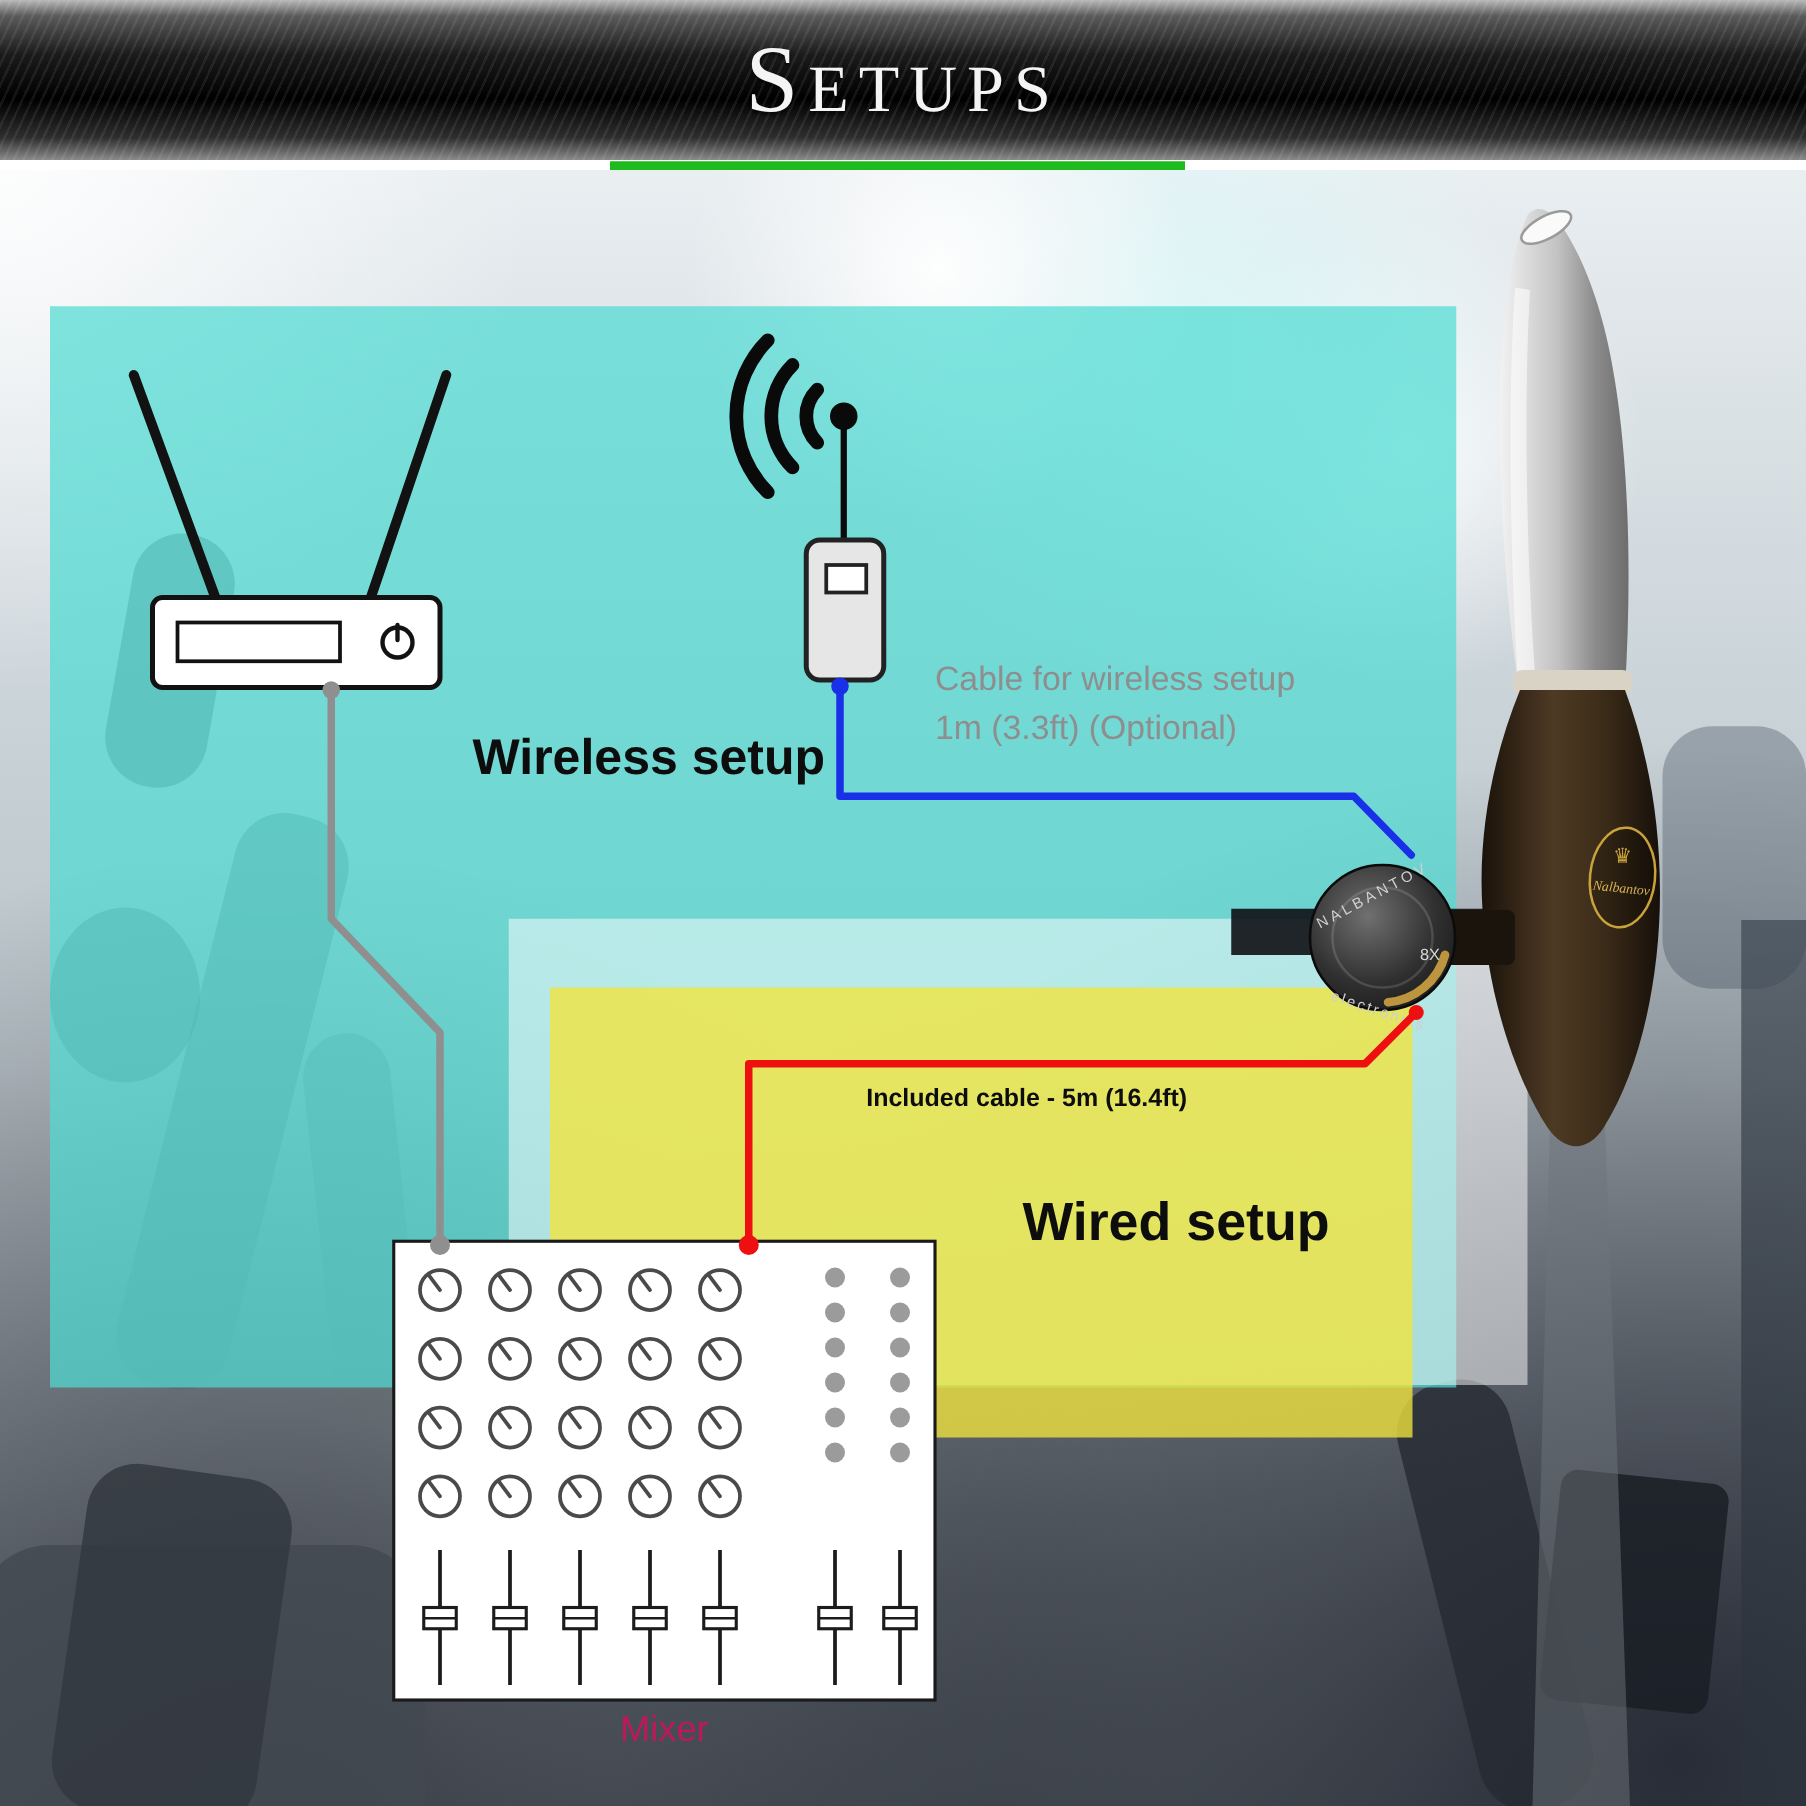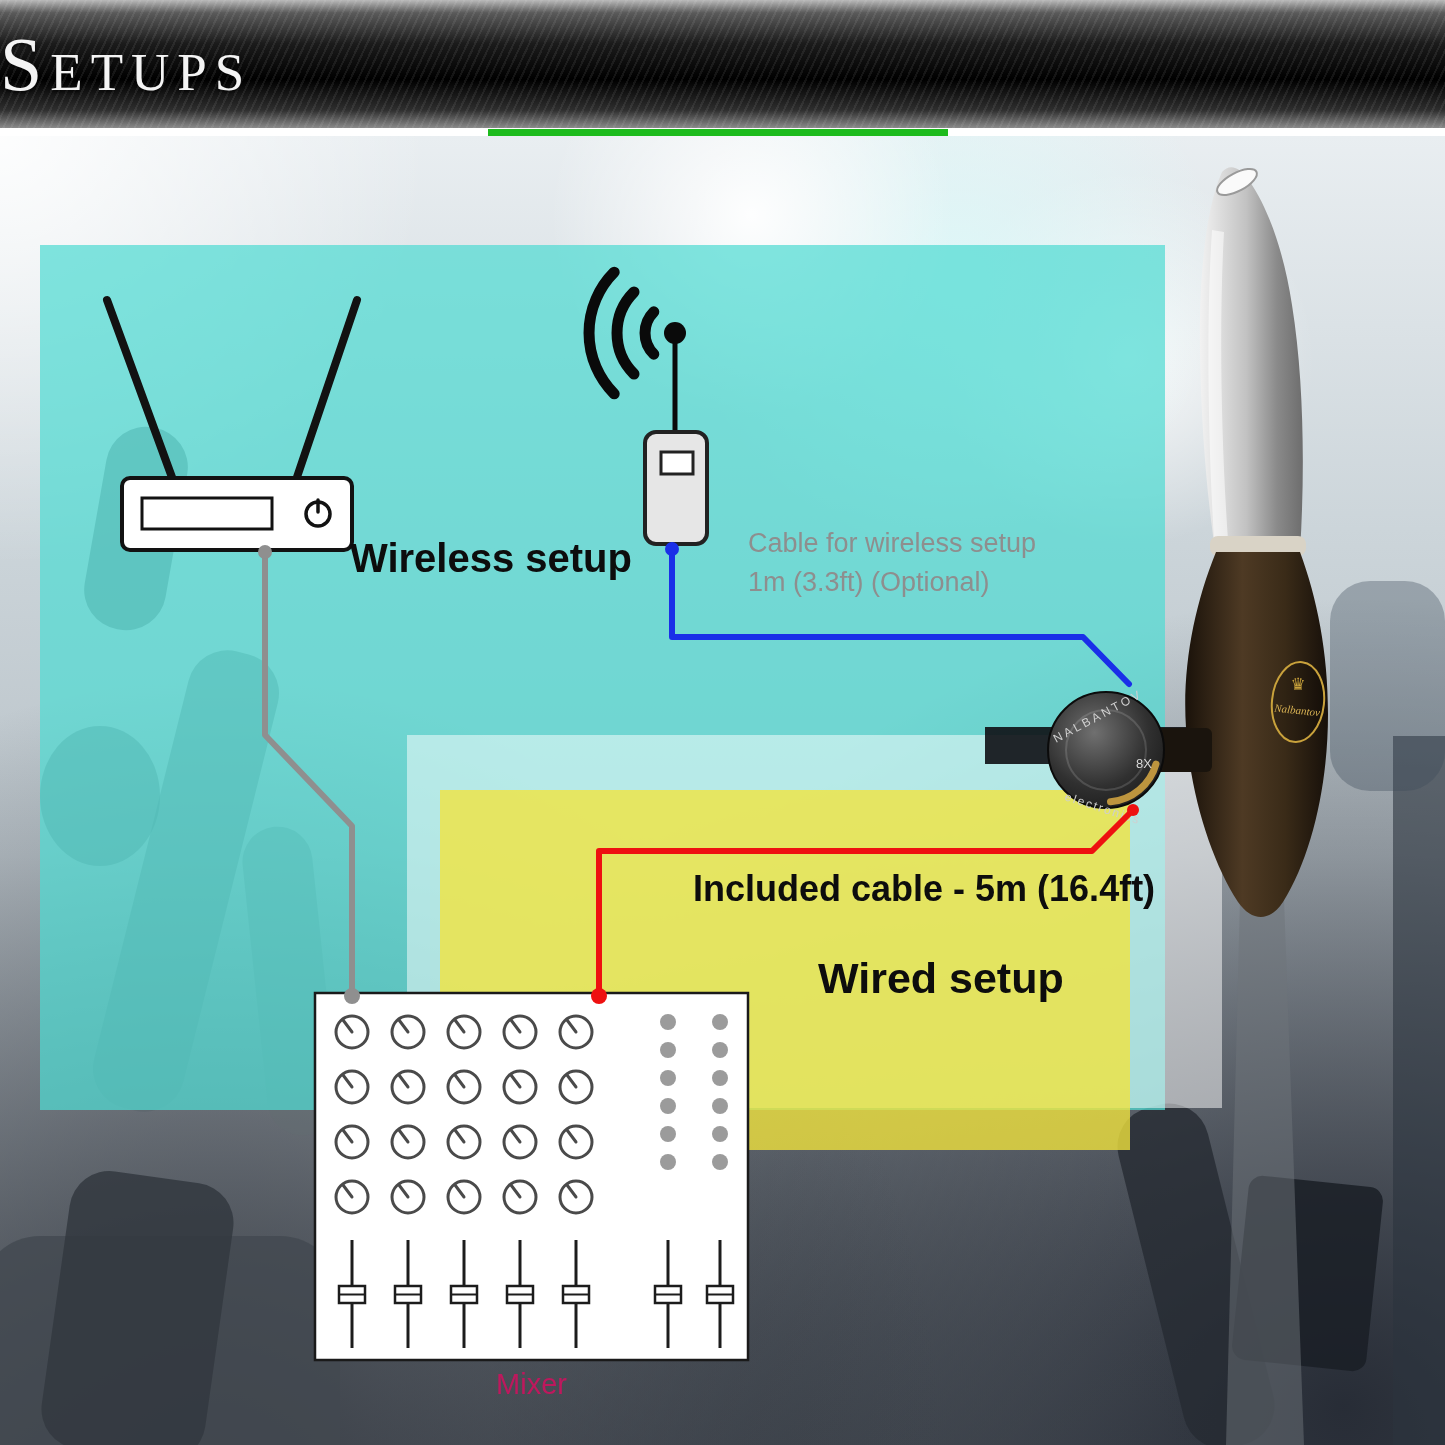--- a/index.html
+++ b/index.html
@@ -8,21 +8,21 @@
 
   
   .header{
     position:absolute;left:0;top:0;width:1445px;height:128px;
     background:
       repeating-linear-gradient(115deg, rgba(255,255,255,0.07) 0px, rgba(255,255,255,0.07) 2px, rgba(0,0,0,0) 2px, rgba(0,0,0,0) 7px),
       linear-gradient(180deg,#b9b9b9 0%,#5a5a5a 10%,#1b1b1b 34%,#000000 62%,#2e2e2e 86%,#8a8a8a 100%);
   }
   .header-title{
     position:absolute;left:0;top:0;width:100%;height:156px;line-height:128px;
-    text-align:left;color:#f4f4f4;
+    text-align:center;color:#f4f4f4;
     font-family:"Liberation Serif", serif;
     font-variant-caps:small-caps;
     font-size:76px;letter-spacing:8px;font-weight:400;
     text-shadow:0 2px 3px rgba(0,0,0,0.6);
   }
   .green-underline{position:absolute;left:488px;top:129px;width:460px;height:8px;background:#1dbb1d;}
 
   
   .photo{
     position:absolute;left:0;top:136px;width:1445px;height:1309px;
@@ -52,23 +52,23 @@
   .teal-overlay{position:absolute;left:40px;top:245px;width:1125px;height:865px;background:rgba(80,219,211,0.72);}
   .white-overlay{position:absolute;left:407px;top:735px;width:815px;height:373px;background:rgba(255,255,255,0.5);}
   .yellow-overlay{position:absolute;left:440px;top:790px;width:690px;height:360px;background:rgba(242,228,60,0.78);}
   .dark-band{position:absolute;left:985px;top:727px;width:237px;height:37px;background:rgba(14,16,20,0.9);}
 
   
   .layer{position:absolute;left:0;top:0;width:1445px;height:1445px;}
 
   
   .label{position:absolute;color:#0d0d0d;}
-  .wireless-label{left:350px;top:529px;width:310px;text-align:left;font-size:40px;font-weight:700;line-height:58px;}
+  .wireless-label{left:350px;top:577px;width:310px;text-align:right;font-size:40px;font-weight:700;line-height:58px;}
   .cable-wireless-label{left:748px;top:524px;font-size:27px;color:#8e8e8e;line-height:39px;}
-  .included-cable-label{left:693px;top:868px;font-size:36px;font-weight:600;}
+  .included-cable-label{left:693px;top:868px;font-size:20px;font-weight:600;}
   .wired-setup-label{left:818px;top:954px;font-size:43px;font-weight:700;text-align:right;}
   .mixer-caption{left:315px;top:1368px;width:433px;text-align:center;font-size:29px;color:#be185d;}
 </style>
 </head>
 <body>
 
 <div id="canvas">
 
   <div class="header">
     <div class="header-title">Setups</div>

